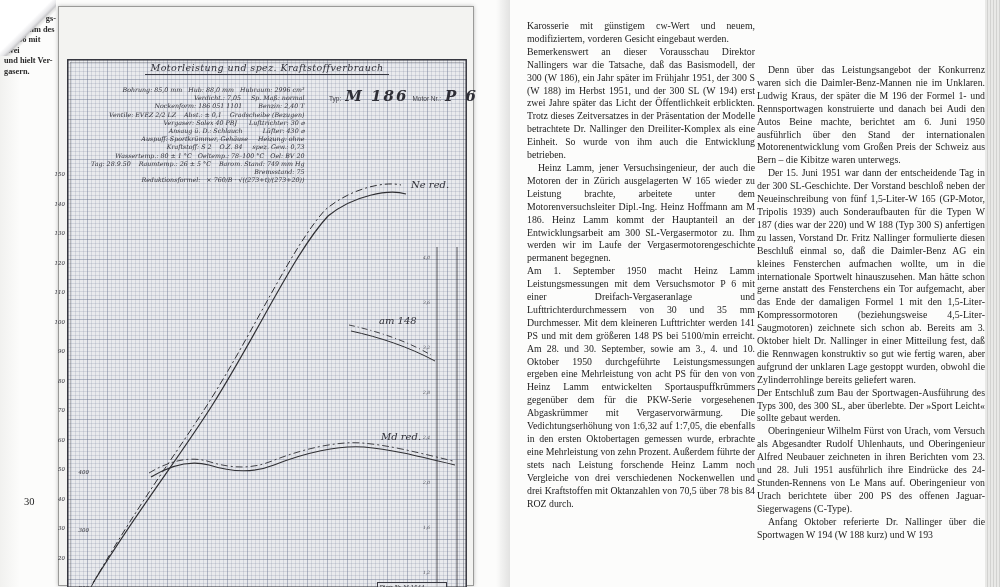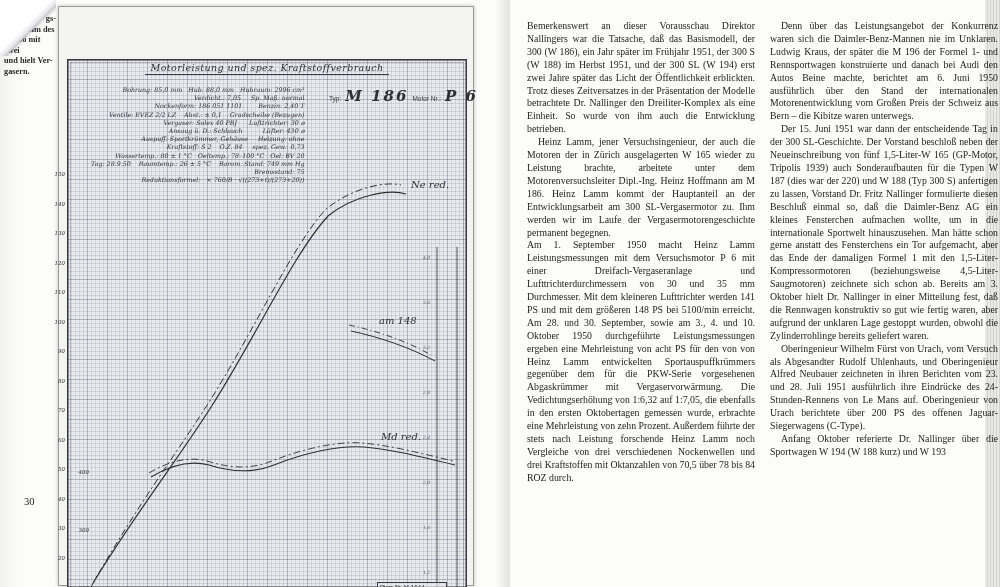--- a/index.html
+++ b/index.html
@@ -46,21 +46,21 @@
   
   .gutter{position:absolute;left:496px;top:0;width:32px;height:587px;
     background:linear-gradient(to right,rgba(0,0,0,0) 0,rgba(0,0,0,.10) 45%,rgba(0,0,0,.16) 55%,rgba(0,0,0,0) 100%);}
   .fore-edge{position:absolute;left:985px;top:0;width:15px;height:587px;
     background:repeating-linear-gradient(to right,#e9e9e7 0 2px,#d2d2d0 2px 3px);}
 
   
   .page-right{position:absolute;left:510px;top:0;width:475px;height:587px;background:#fcfcfb;}
   .col{position:absolute;top:20px;width:228px;font-size:9.8px;line-height:12.9px;text-align:justify;color:#1c1c1c;}
   .col1{left:17px;}
-  .col2{left:260px;}
+  .col2{left:247px;margin-top:44px;}
   .col .ind{text-indent:11px;}
   .col div{margin:0;}
 </style>
 </head>
 <body>
 
 <div class="spread">
 
   <div class="page-left">
 
@@ -173,26 +173,28 @@
       </div>
     <div class="curl"></div>
     <div class="pageno pageno-left">30</div>
   </div>
 
   <div class="gutter"></div>
   <div class="fore-edge"></div>
 
   <div class="page-right">
     <div class="col col1">
+        <div>Karosserie mit günstigem cw-Wert und neuem, modifiziertem, vorderen Gesicht eingebaut werden.</div>
         <div>Bemerkenswert an dieser Vorausschau Direktor Nallingers war die Tatsache, daß das Basismodell, der 300 (W 186), ein Jahr später im Frühjahr 1951, der 300 S (W 188) im Herbst 1951, und der 300 SL (W 194) erst zwei Jahre später das Licht der Öffentlichkeit erblickten. Trotz dieses Zeitversatzes in der Präsentation der Modelle betrachtete Dr. Nallinger den Dreiliter-Komplex als eine Einheit. So wurde von ihm auch die Entwicklung betrieben.</div>
         <div class="ind">Heinz Lamm, jener Versuchsingenieur, der auch die Motoren der in Zürich ausgelagerten W 165 wieder zu Leistung brachte, arbeitete unter dem Motorenversuchsleiter Dipl.-Ing. Heinz Hoffmann am M 186. Heinz Lamm kommt der Hauptanteil an der Entwicklungsarbeit am 300 SL-Vergasermotor zu. Ihm werden wir im Laufe der Vergasermotorengeschichte permanent begegnen.</div>
         <div>Am 1. September 1950 macht Heinz Lamm Leistungsmessungen mit dem Versuchsmotor P 6 mit einer Dreifach-Vergaseranlage und Lufttrichterdurchmessern von 30 und 35 mm Durchmesser. Mit dem kleineren Lufttrichter werden 141 PS und mit dem größeren 148 PS bei 5100/min erreicht. Am 28. und 30. September, sowie am 3., 4. und 10. Oktober 1950 durchgeführte Leistungsmessungen ergeben eine Mehrleistung von acht PS für den von von Heinz Lamm entwickelten Sportauspuffkrümmers gegenüber dem für die PKW-Serie vorgesehenen Abgaskrümmer mit Vergaservorwärmung. Die Vedichtungserhöhung von 1:6,32 auf 1:7,05, die ebenfalls in den ersten Oktobertagen gemessen wurde, erbrachte eine Mehrleistung von zehn Prozent. Außerdem führte der stets nach Leistung forschende Heinz Lamm noch Vergleiche von drei verschiedenen Nockenwellen und drei Kraftstoffen mit Oktanzahlen von 70,5 über 78 bis 84 ROZ durch.</div>
       </div>
     <div class="col col2">
         <div class="ind">Denn über das Leistungsangebot der Konkurrenz waren sich die Daimler-Benz-Mannen nie im Unklaren. Ludwig Kraus, der später die M 196 der Formel 1- und Rennsportwagen konstruierte und danach bei Audi den Autos Beine machte, berichtet am 6. Juni 1950 ausführlich über den Stand der internationalen Motorenentwicklung vom Großen Preis der Schweiz aus Bern – die Kibitze waren unterwegs.</div>
         <div class="ind">Der 15. Juni 1951 war dann der entscheidende Tag in der 300 SL-Geschichte. Der Vorstand beschloß neben der Neueinschreibung von fünf 1,5-Liter-W 165 (GP-Motor, Tripolis 1939) auch Sonderaufbauten für die Typen W 187 (dies war der 220) und W 188 (Typ 300 S) anfertigen zu lassen, Vorstand Dr. Fritz Nallinger formulierte diesen Beschluß einmal so, daß die Daimler-Benz AG ein kleines Fensterchen aufmachen wollte, um in die internationale Sportwelt hinauszusehen. Man hätte schon gerne anstatt des Fensterchens ein Tor aufgemacht, aber das Ende der damaligen Formel 1 mit den 1,5-Liter-Kompressormotoren (beziehungsweise 4,5-Liter-Saugmotoren) zeichnete sich schon ab. Bereits am 3. Oktober hielt Dr. Nallinger in einer Mitteilung fest, daß die Rennwagen konstruktiv so gut wie fertig waren, aber aufgrund der unklaren Lage gestoppt wurden, obwohl die Zylinderrohlinge bereits geliefert waren.</div>
+        <div>Der Entschluß zum Bau der Sportwagen-Ausführung des Typs 300, des 300 SL, aber überlebte. Der »Sport Leicht« sollte gebaut werden.</div>
         <div class="ind">Oberingenieur Wilhelm Fürst von Urach, vom Versuch als Abgesandter Rudolf Uhlenhauts, und Oberingenieur Alfred Neubauer zeichneten in ihren Berichten vom 23. und 28. Juli 1951 ausführlich ihre Eindrücke des 24-Stunden-Rennens von Le Mans auf. Oberingenieur von Urach berichtete über 200 PS des offenen Jaguar-Siegerwagens (C-Type).</div>
         <div class="ind">Anfang Oktober referierte Dr. Nallinger über die Sportwagen W 194 (W 188 kurz) und W 193</div>
       </div>
 
   </div>
 
 </div>
 
 </body></html>

